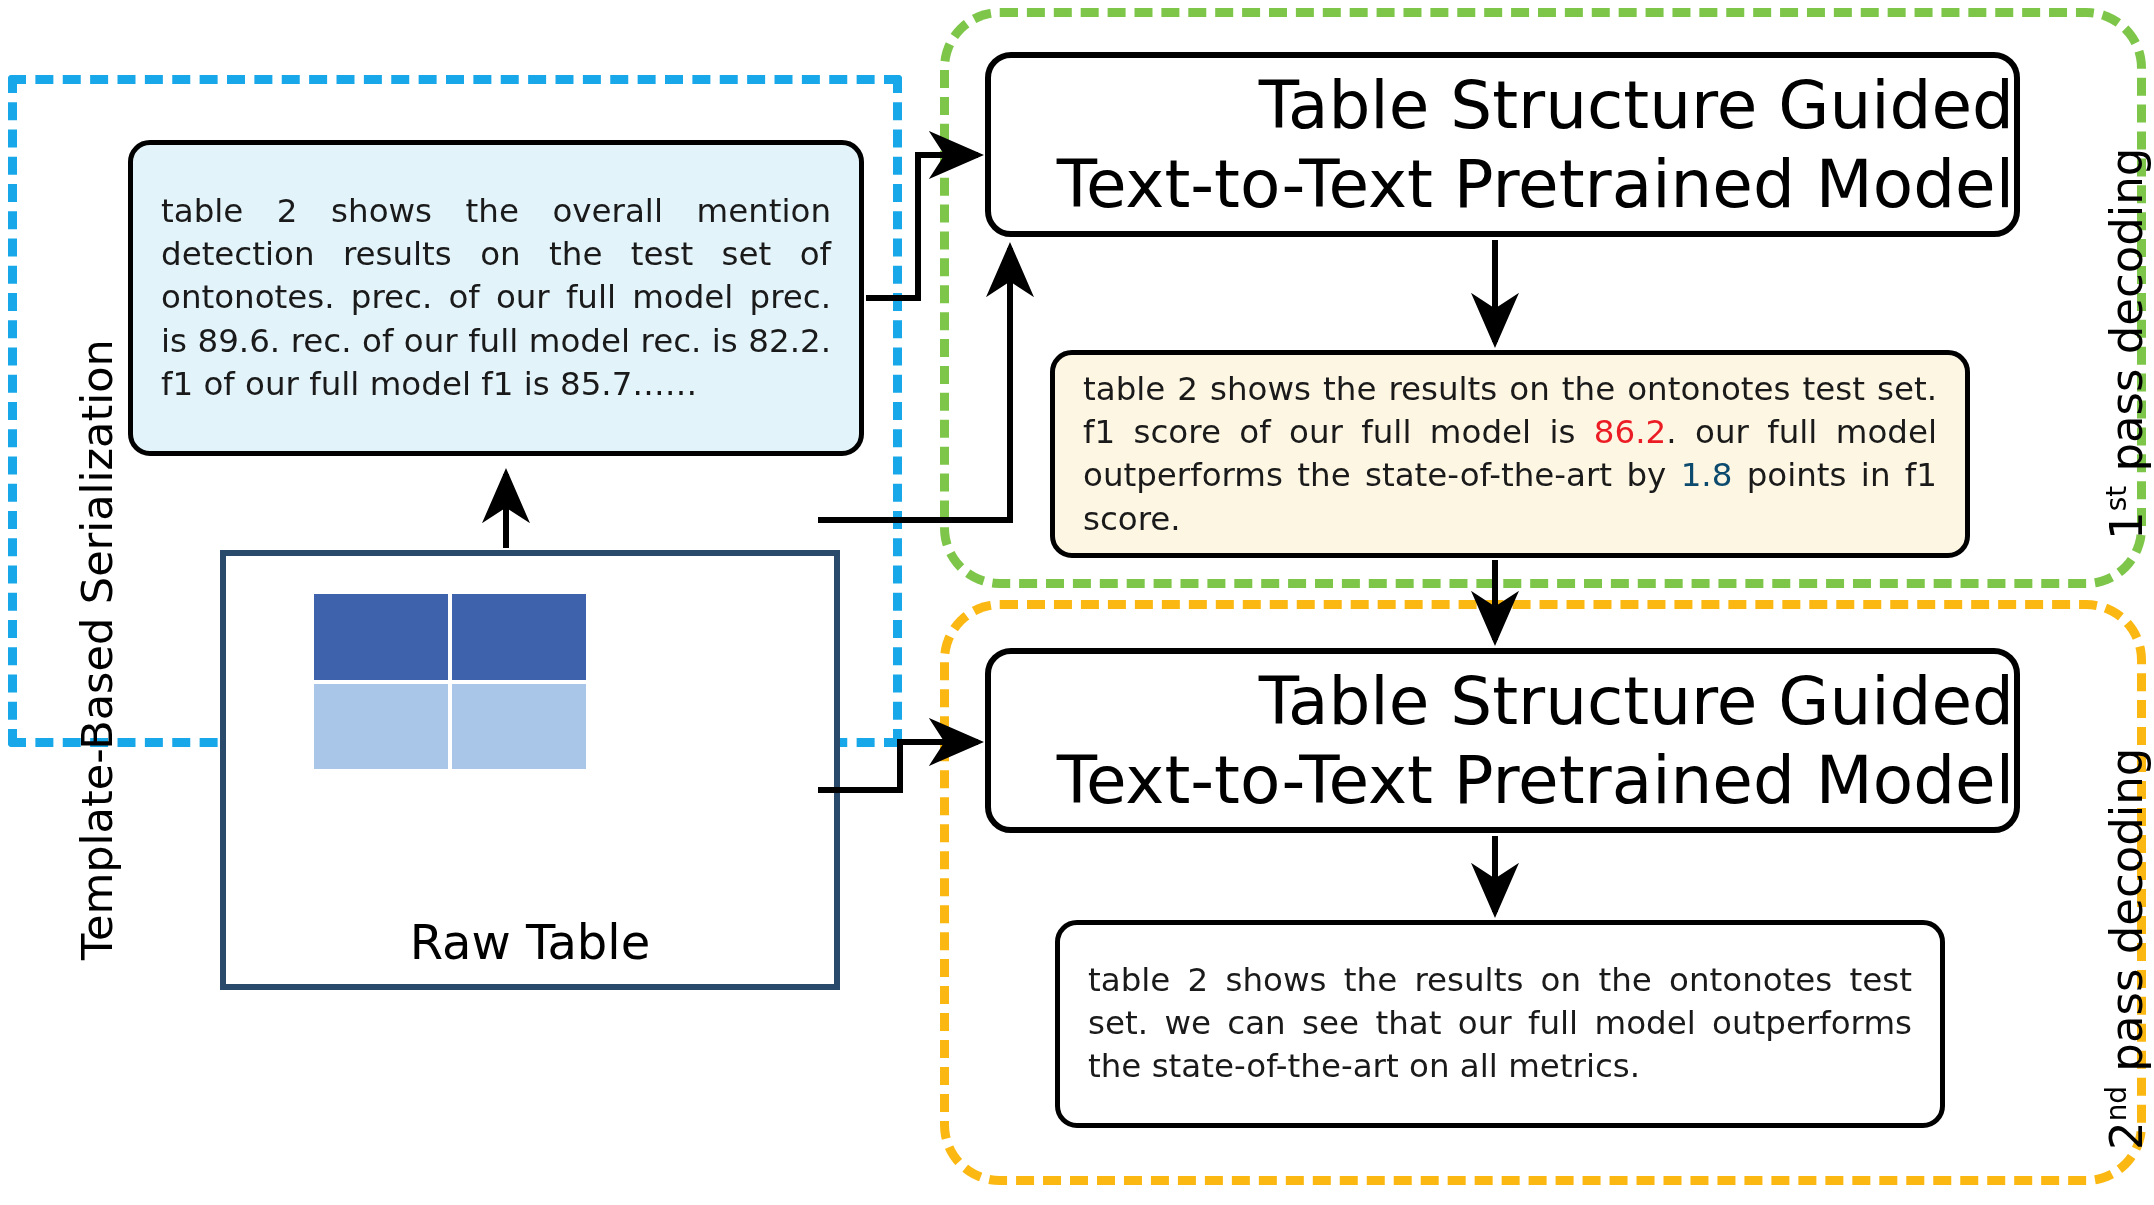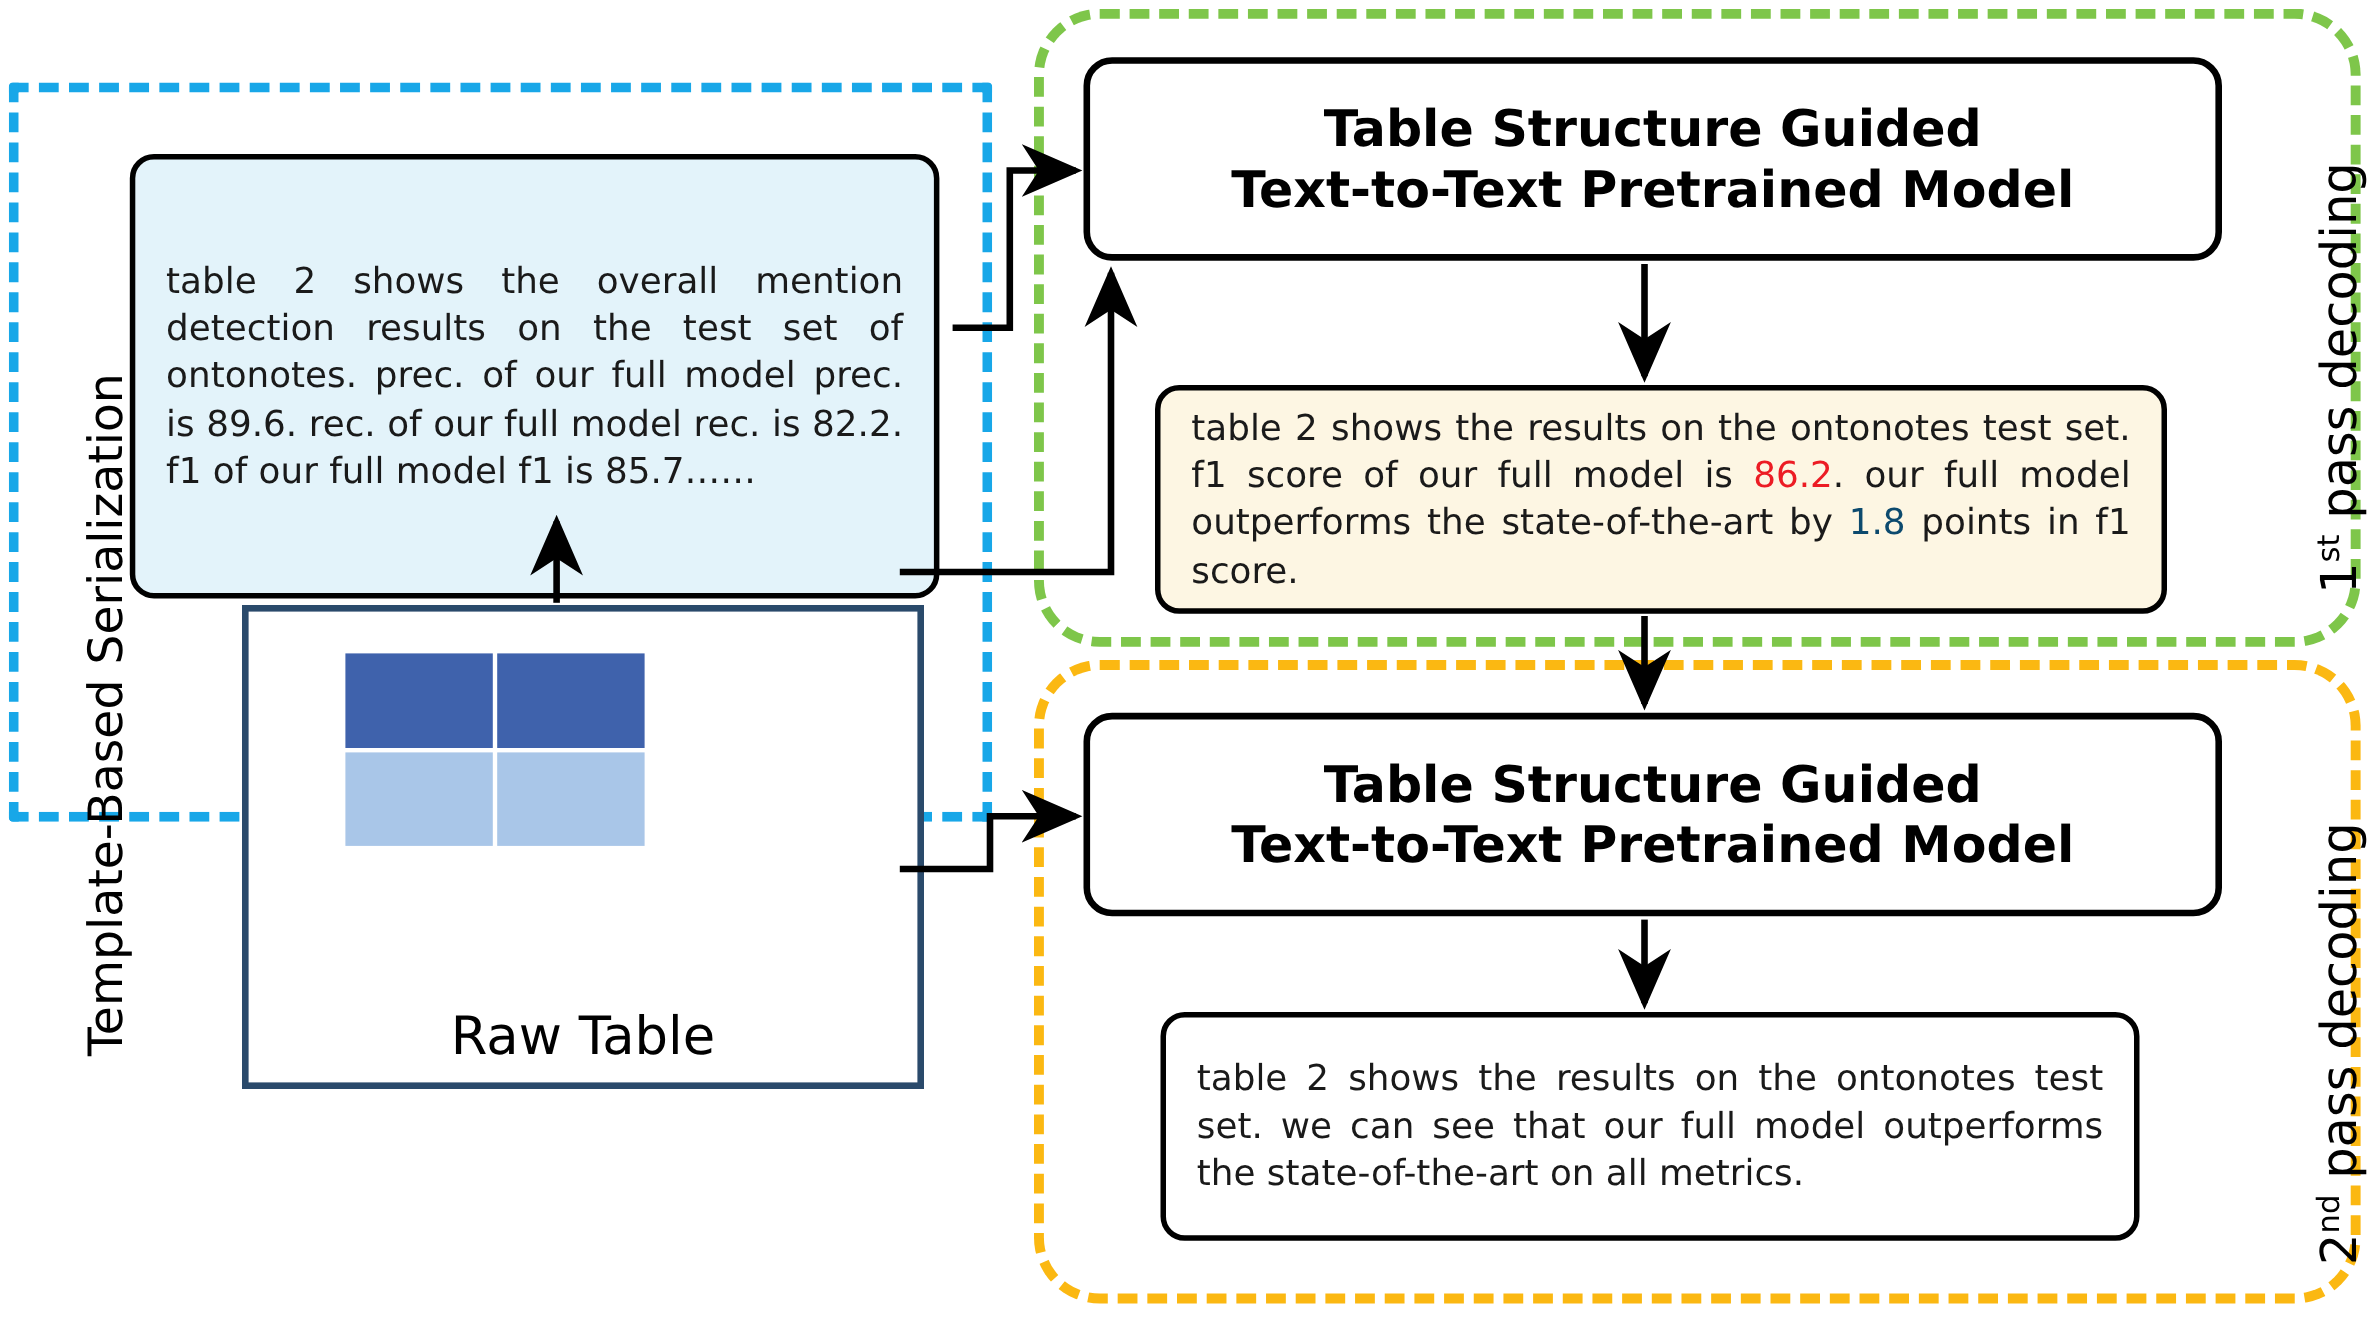--- a/index.html
+++ b/index.html
@@ -41,24 +41,24 @@
     text-align:justify;
     text-align-last:left;
     color:#1a1a1a;
     hyphens:none;
   }
   .para .hl{color:#ec1c24;}
 
   .modeltext{
     position:absolute;left:0;right:0;top:50%;
     transform:translateY(-50%);
-    text-align:center;
-    font-size:46px;line-height:1.2;
+    text-align:right;
+    font-size:66px;line-height:1.2;
     color:#000;
-    font-weight:700;
+    font-weight:400;
   }
   .modeltext span{display:block;}
 
   
   .rawtable{
     position:absolute;box-sizing:border-box;
     border:6px solid #2a4a6b;background:#fff;
   }
   .rt-grid{position:absolute;left:88px;top:38px;width:272px;height:175px;
            display:grid;grid-template-columns:1fr 1fr;grid-template-rows:1fr 1fr;
@@ -82,21 +82,21 @@
   <div class="region green" style="left:940px;top:8px;width:1206px;height:580px;"></div>
 
   <div class="region yellow" style="left:940px;top:600px;width:1206px;height:585px;"></div>
 
   <div class="vlabel l-serial" style="left:72px;top:960px;transform:rotate(-90deg);">Template-Based Serialization</div>
 
   <div class="vlabel l-pass" style="left:2100px;top:540px;transform:rotate(-90deg);"><span>1</span><sup>st</sup> <span style="display:inline">pass decoding</span></div>
 
   <div class="vlabel l-pass" style="left:2100px;top:1150px;transform:rotate(-90deg);"><span>2</span><sup>nd</sup> <span style="display:inline">pass decoding</span></div>
 
-  <div class="rbox src" style="left:118px;top:140px;width:736px;height:404px;">
+  <div class="rbox src" style="left:128px;top:140px;width:736px;height:316px;">
     <div class="para">table 2 shows the overall mention detection results on the test set of ontonotes. prec. of our full model prec. is 89.6. rec. of our full model rec. is 82.2. f1 of our full model f1 is 85.7……</div>
   </div>
 
   <div class="rawtable" style="left:196px;top:550px;width:620px;height:440px;margin-left:24px;">
     <div class="rt-grid">
       <div class="rt-cell dark"></div>
       <div class="rt-cell dark"></div>
       <div class="rt-cell light"></div>
       <div class="rt-cell light"></div>
     </div>

